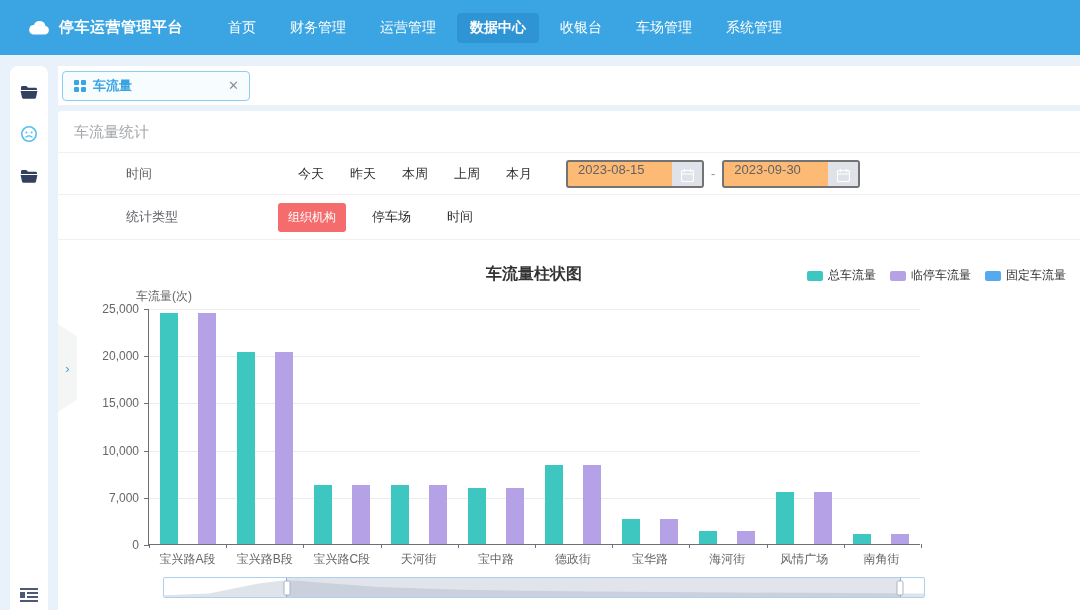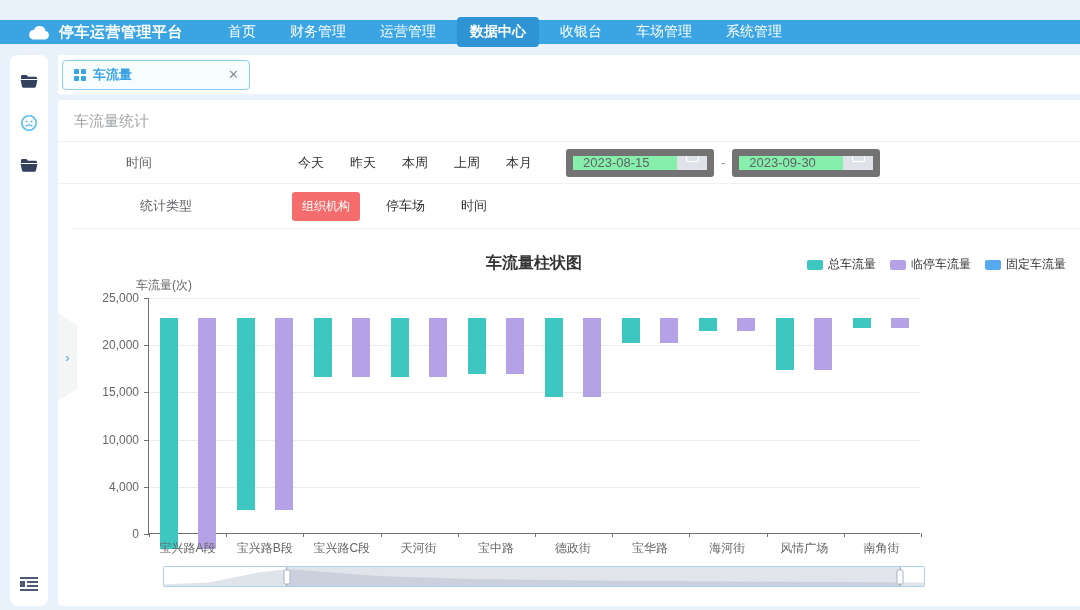--- a/index.html
+++ b/index.html
@@ -1,20 +1,20 @@
 <!DOCTYPE html>
 <html><head>
 <meta charset="utf-8">
 <style>
   * { margin:0; padding:0; box-sizing:border-box; }
   html,body { width:1080px; height:610px; overflow:hidden;
     font-family:"Liberation Sans","DejaVu Sans",sans-serif; background:#e9f2fb; }
 
   
-  .topnav { height:24px; background:#3aa5e2; display:flex; align-items:center; color:#fff;margin-top:20px; }
+  .topnav { height:55px; background:#3aa5e2; display:flex; align-items:center; color:#fff; }
   .brand { display:flex; align-items:center; gap:9px; padding-left:28px; width:215px; }
   .brand-title { font-size:15px; font-weight:bold; letter-spacing:.5px; }
   .menu { display:flex; align-items:center; gap:8px; }
   .menu-item { font-size:14px; padding:6px 13px; border-radius:4px; cursor:pointer; white-space:nowrap; }
   .menu-item.active { background:#2e94d4; font-weight:bold; }
 
   
   .shell { display:flex; height:570px; padding:11px 0 8px 10px; }
   .sidebar { width:38px; background:#fff; border-radius:8px; display:flex; flex-direction:column;
     align-items:center; justify-content:space-between; padding:16px 0 12px; }
@@ -29,26 +29,26 @@
     border:1px solid #8ecdf2; border-radius:4px; background:#f7fcff; color:#3aa4e3;
     font-size:13px; font-weight:bold; padding:0 10px; cursor:pointer; }
   .tab-label { flex:1; }
   .tab-close { color:#8a9099; font-weight:normal; font-size:13px; cursor:pointer; }
 
   
   .panel { flex:1; background:#fff; margin-top:5px; border-radius:4px 0 0 4px; position:relative; }
   .panel-title { color:#a3a7ab; font-size:15px; padding:12px 16px 10px; border-bottom:1px solid #f0f0f0; }
 
   .frow { display:flex; align-items:center; border-bottom:1px solid #f0f0f0;padding-left:48px; }
-  .frow-1 { height:42px; } .frow-2 { height:45px;margin-left:14px; }
+  .frow-1 { height:42px; } .frow-2 { height:45px; }
   .frow-label { width:192px; padding-left:20px; font-size:13px; color:#606266; }
   .quick { display:flex; gap:26px; margin-right:34px; }
   .quick-btn { font-size:13px; color:#303133; cursor:pointer;text-align:center; }
-  .datebox { display:flex; align-items:flex-end; border:7px solid #737373; border-radius:3px; height:28px;
-    overflow:hidden; background:#86efac; }
+  .datebox { display:flex; align-items:flex-start; border:2px solid #737373; border-radius:3px; height:28px;
+    overflow:hidden; background:#fdba74; }
   .datebox input { border:0; outline:0; width:104px; padding-left:10px; font-size:13px; color:#606266;
     font-family:inherit; background:transparent; }
   .cal-btn { width:30px; height:28px; background:#dfe3e9; display:flex; align-items:center; justify-content:center; cursor:pointer; }
   .date-sep { margin:0 7px; color:#909399; font-size:13px; }
   .type-opts { display:flex; align-items:center; gap:16px; }
   .type-btn { font-size:13px; color:#303133; cursor:pointer; padding:6px 10px; border-radius:3px; }
   .type-btn.active { background:#f56c6c; color:#fff; font-size:12px; }
 
   
   .chart-head { position:relative; margin-top:24px; height:24px; }
@@ -61,21 +61,21 @@
 
   .axis-name { margin:0 0 4px 78px; font-size:12px; color:#666; }
   .plot { position:relative; margin-left:90px; width:772px; height:236px;
     border-left:1px solid #6e7079; border-bottom:1px solid #6e7079; }
   .gridline { position:absolute; left:0; right:0; height:1px; background:#ececec; }
   .ytick-label { position:absolute; right:calc(100% + 10px); transform:translateY(-50%);
     font-size:12px; color:#666; white-space:nowrap; }
   .ytick-mark { position:absolute; right:100%; width:5px; height:1px; background:#6e7079; }
   .xtick-mark { position:absolute; top:100%; width:1px; height:4px; background:#6e7079; }
   .groups { position:absolute; inset:0; display:flex; }
-  .group { flex:1; display:flex; justify-content:center; gap:20px; position:relative;margin-top:20px; }
+  .group { flex:1; display:flex; align-items:flex-end; justify-content:center; gap:20px; position:relative;margin-top:20px; }
   .bar { width:18px; }
   .xlabel { position:absolute; top:calc(100% + 7px); left:0; right:0; text-align:center;
     font-size:12px; color:#666; white-space:nowrap; }
 
   
   .datazoom { position:relative; margin:32px 0 0 105px; width:762px; height:21px;
     border:1px solid #aed0ee; border-radius:2px; background:#fff; cursor:pointer; }
   .dz-shadow { position:absolute; inset:0; width:100%; height:100%; }
   .dz-window { position:absolute; top:0; bottom:0; left:16%; width:81%;
     background:rgba(147,163,184,.28); border-left:1px solid #9aa8bd; border-right:1px solid #9aa8bd; }
@@ -225,21 +225,21 @@
               <span class="legend-marker" style="background: rgb(85, 170, 239);"></span>
               <span class="legend-text">固定车流量</span>
             </span>
           </div>
       </div>
       <div class="axis-name">车流量(次)</div>
       <div class="plot" id="plot">
           <span class="ytick-label" style="top: 236px;">0</span>
           <span class="ytick-mark" style="top: 236px;"></span>
           <div class="gridline" style="top: 188.8px;"></div>
-          <span class="ytick-label" style="top: 188.8px;">4,000</span>
+          <span class="ytick-label" style="top: 188.8px;">7,000</span>
           <span class="ytick-mark" style="top: 188.8px;"></span>
           <div class="gridline" style="top: 141.6px;"></div>
           <span class="ytick-label" style="top: 141.6px;">10,000</span>
           <span class="ytick-mark" style="top: 141.6px;"></span>
           <div class="gridline" style="top: 94.4px;"></div>
           <span class="ytick-label" style="top: 94.4px;">15,000</span>
           <span class="ytick-mark" style="top: 94.4px;"></span>
           <div class="gridline" style="top: 47.2px;"></div>
           <span class="ytick-label" style="top: 47px;">20,000</span>
           <span class="ytick-mark" style="top: 47.2px;"></span>

